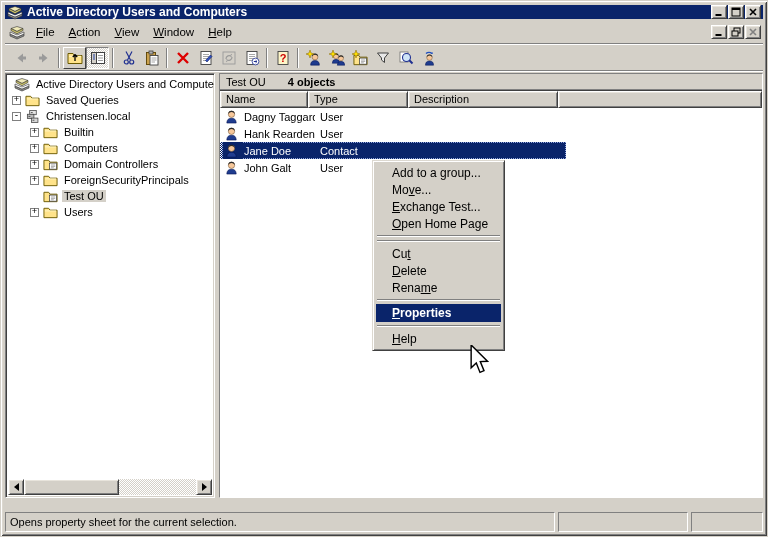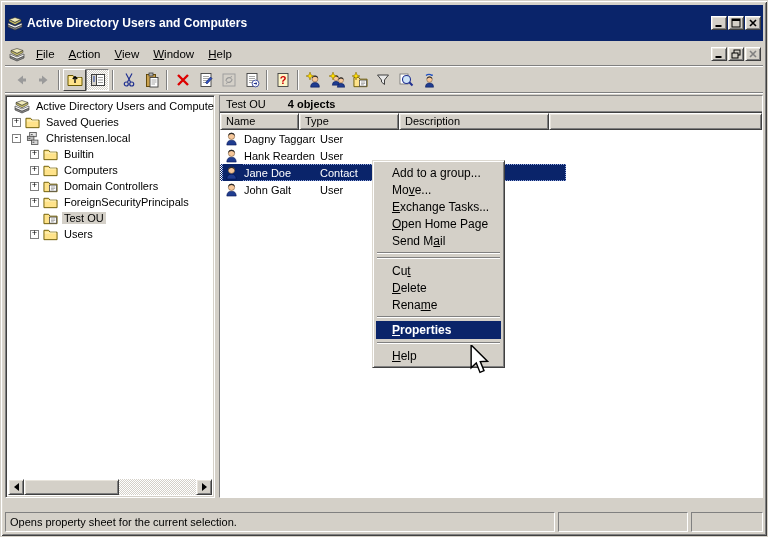--- a/index.html
+++ b/index.html
@@ -4,21 +4,21 @@
 <style>
   * { box-sizing: border-box; margin: 0; padding: 0; }
   html,body { width:768px; height:537px; font-family:"Liberation Sans", sans-serif; }
   .window{
     position:relative; width:768px; height:537px; background:#D4D0C8;
     border:1px solid #D4D0C8;
     box-shadow: inset 1px 1px 0 #ffffff, inset -1px -1px 0 #404040, inset 2px 2px 0 #dcd8d0, inset -2px -2px 0 #808080;
     padding:4px 4px 4px 4px; display:flex; flex-direction:column; overflow:hidden;
   }
   
-  .titlebar{ height:36px; background:#0A246A; display:flex; align-items:center; padding:0 2px; flex:0 0 auto;}
+  .titlebar{ height:14px; background:#0A246A; display:flex; align-items:center; padding:0 2px; flex:0 0 auto;}
   .titlebar .ttl{ color:#fff; font-weight:bold; font-size:12px; margin-left:4px; flex:1; white-space:nowrap; overflow:hidden;}
   .winbtn{ width:16px; height:14px; background:#D4D0C8; display:flex; align-items:center; justify-content:center;
     border:1px solid; border-color:#fff #404040 #404040 #fff; box-shadow: inset 1px 1px 0 #e8e4dc, inset -1px -1px 0 #808080; margin-left:1px;}
   .winbtn svg{ display:block; }
   .winbtn.disabled svg *{ stroke:#808080; fill:#808080; }
   
   .menubar{ height:26px; display:flex; align-items:center; padding:0 2px; flex:0 0 auto; border-bottom:1px solid #fff; box-shadow:0 -1px 0 #808080 inset;}
   .menubar .appicon{ margin:0 4px 0 2px; }
   .menu{ font-size:11.5px; padding:2px 7px; color:#000; }
   .menubar .grow{ flex:1; }
@@ -54,21 +54,21 @@
     border:1px solid; border-color:#fff #404040 #404040 #fff; box-shadow: inset 1px 1px 0 #e8e4dc, inset -1px -1px 0 #808080;}
   .arr-l{ width:0;height:0;border:4px solid transparent;border-right:5px solid #000;margin-left:-4px;}
   .arr-r{ width:0;height:0;border:4px solid transparent;border-left:5px solid #000;margin-right:-4px;}
   
   .banner{ height:17px; background:#D4D0C8; display:flex; align-items:center; font-size:11px; padding-left:6px;
     border-bottom:1px solid #404040; box-shadow:0 -1px 0 #808080 inset; flex:0 0 auto;}
   .banner .cnt{ margin-left:22px;font-weight:bold; }
   .lheader{ height:17px; display:flex; flex:0 0 auto; background:#D4D0C8;}
   .hcell{ font-size:11px; padding:1px 0 0 5px; background:#D4D0C8; border:1px solid; border-color:#fff #404040 #404040 #fff;
     box-shadow: inset 1px 1px 0 #e8e4dc, inset -1px -1px 0 #808080; white-space:nowrap; overflow:hidden;}
-  .hc-name{ width:79px;} .hc-type{ width:100px;} .hc-desc{ width:150px;} .hc-fill{ flex:1;}
+  .hc-name{ width:88px;} .hc-type{ width:100px;} .hc-desc{ width:150px;} .hc-fill{ flex:1;}
   .lbody{ flex:1; position:relative; background:#fff;}
   .lrow{ height:17px; display:flex; align-items:center; font-size:11px; position:relative;}
   .lrow .cicon{ margin:0 5px 0 4px; flex:0 0 auto; position:relative;}
   .lrow .cname{ width:71px; white-space:nowrap; overflow:hidden;}
   .lrow .ctype{ width:100px; padding-left:5px; white-space:nowrap;}
   .lrow.selected .selband{ position:absolute; left:2px; top:0; width:344px; height:17px; background:#0A246A;
     outline:1px dotted #93a7dd; outline-offset:-1px; z-index:0;}
   .lrow.selected .cname,.lrow.selected .ctype{ color:#fff; position:relative; z-index:1;}
   .lrow.selected .cicon{ z-index:1;}
   .dither-overlay{ position:absolute; inset:0; background:repeating-conic-gradient(#0A246A 0 25%, transparent 0 50%) 0 0/2px 2px;}
@@ -433,27 +433,24 @@
   </div>
 
   <div class="ctxmenu">
     <div class="mi">
       <span><span>Add to a </span><u>g</u><span>roup...</span></span>
     </div>
     <div class="mi">
       <span><span>Mo</span><u>v</u><span>e...</span></span>
     </div>
     <div class="mi">
-      <span><span></span><u>E</u><span>xchange Tasks...</span></span>
+      <span><span></span><u>E</u><span>xchange Test...</span></span>
     </div>
     <div class="mi">
       <span><span></span><u>O</u><span>pen Home Page</span></span>
-    </div>
-    <div class="mi">
-      <span><span>Send M</span><u>a</u><span>il</span></span>
     </div>
     <div class="msep"></div>
     <div class="msep"></div>
     <div class="mi">
       <span><span>Cu</span><u>t</u><span></span></span>
     </div>
     <div class="mi">
       <span><span></span><u>D</u><span>elete</span></span>
     </div>
     <div class="mi">

